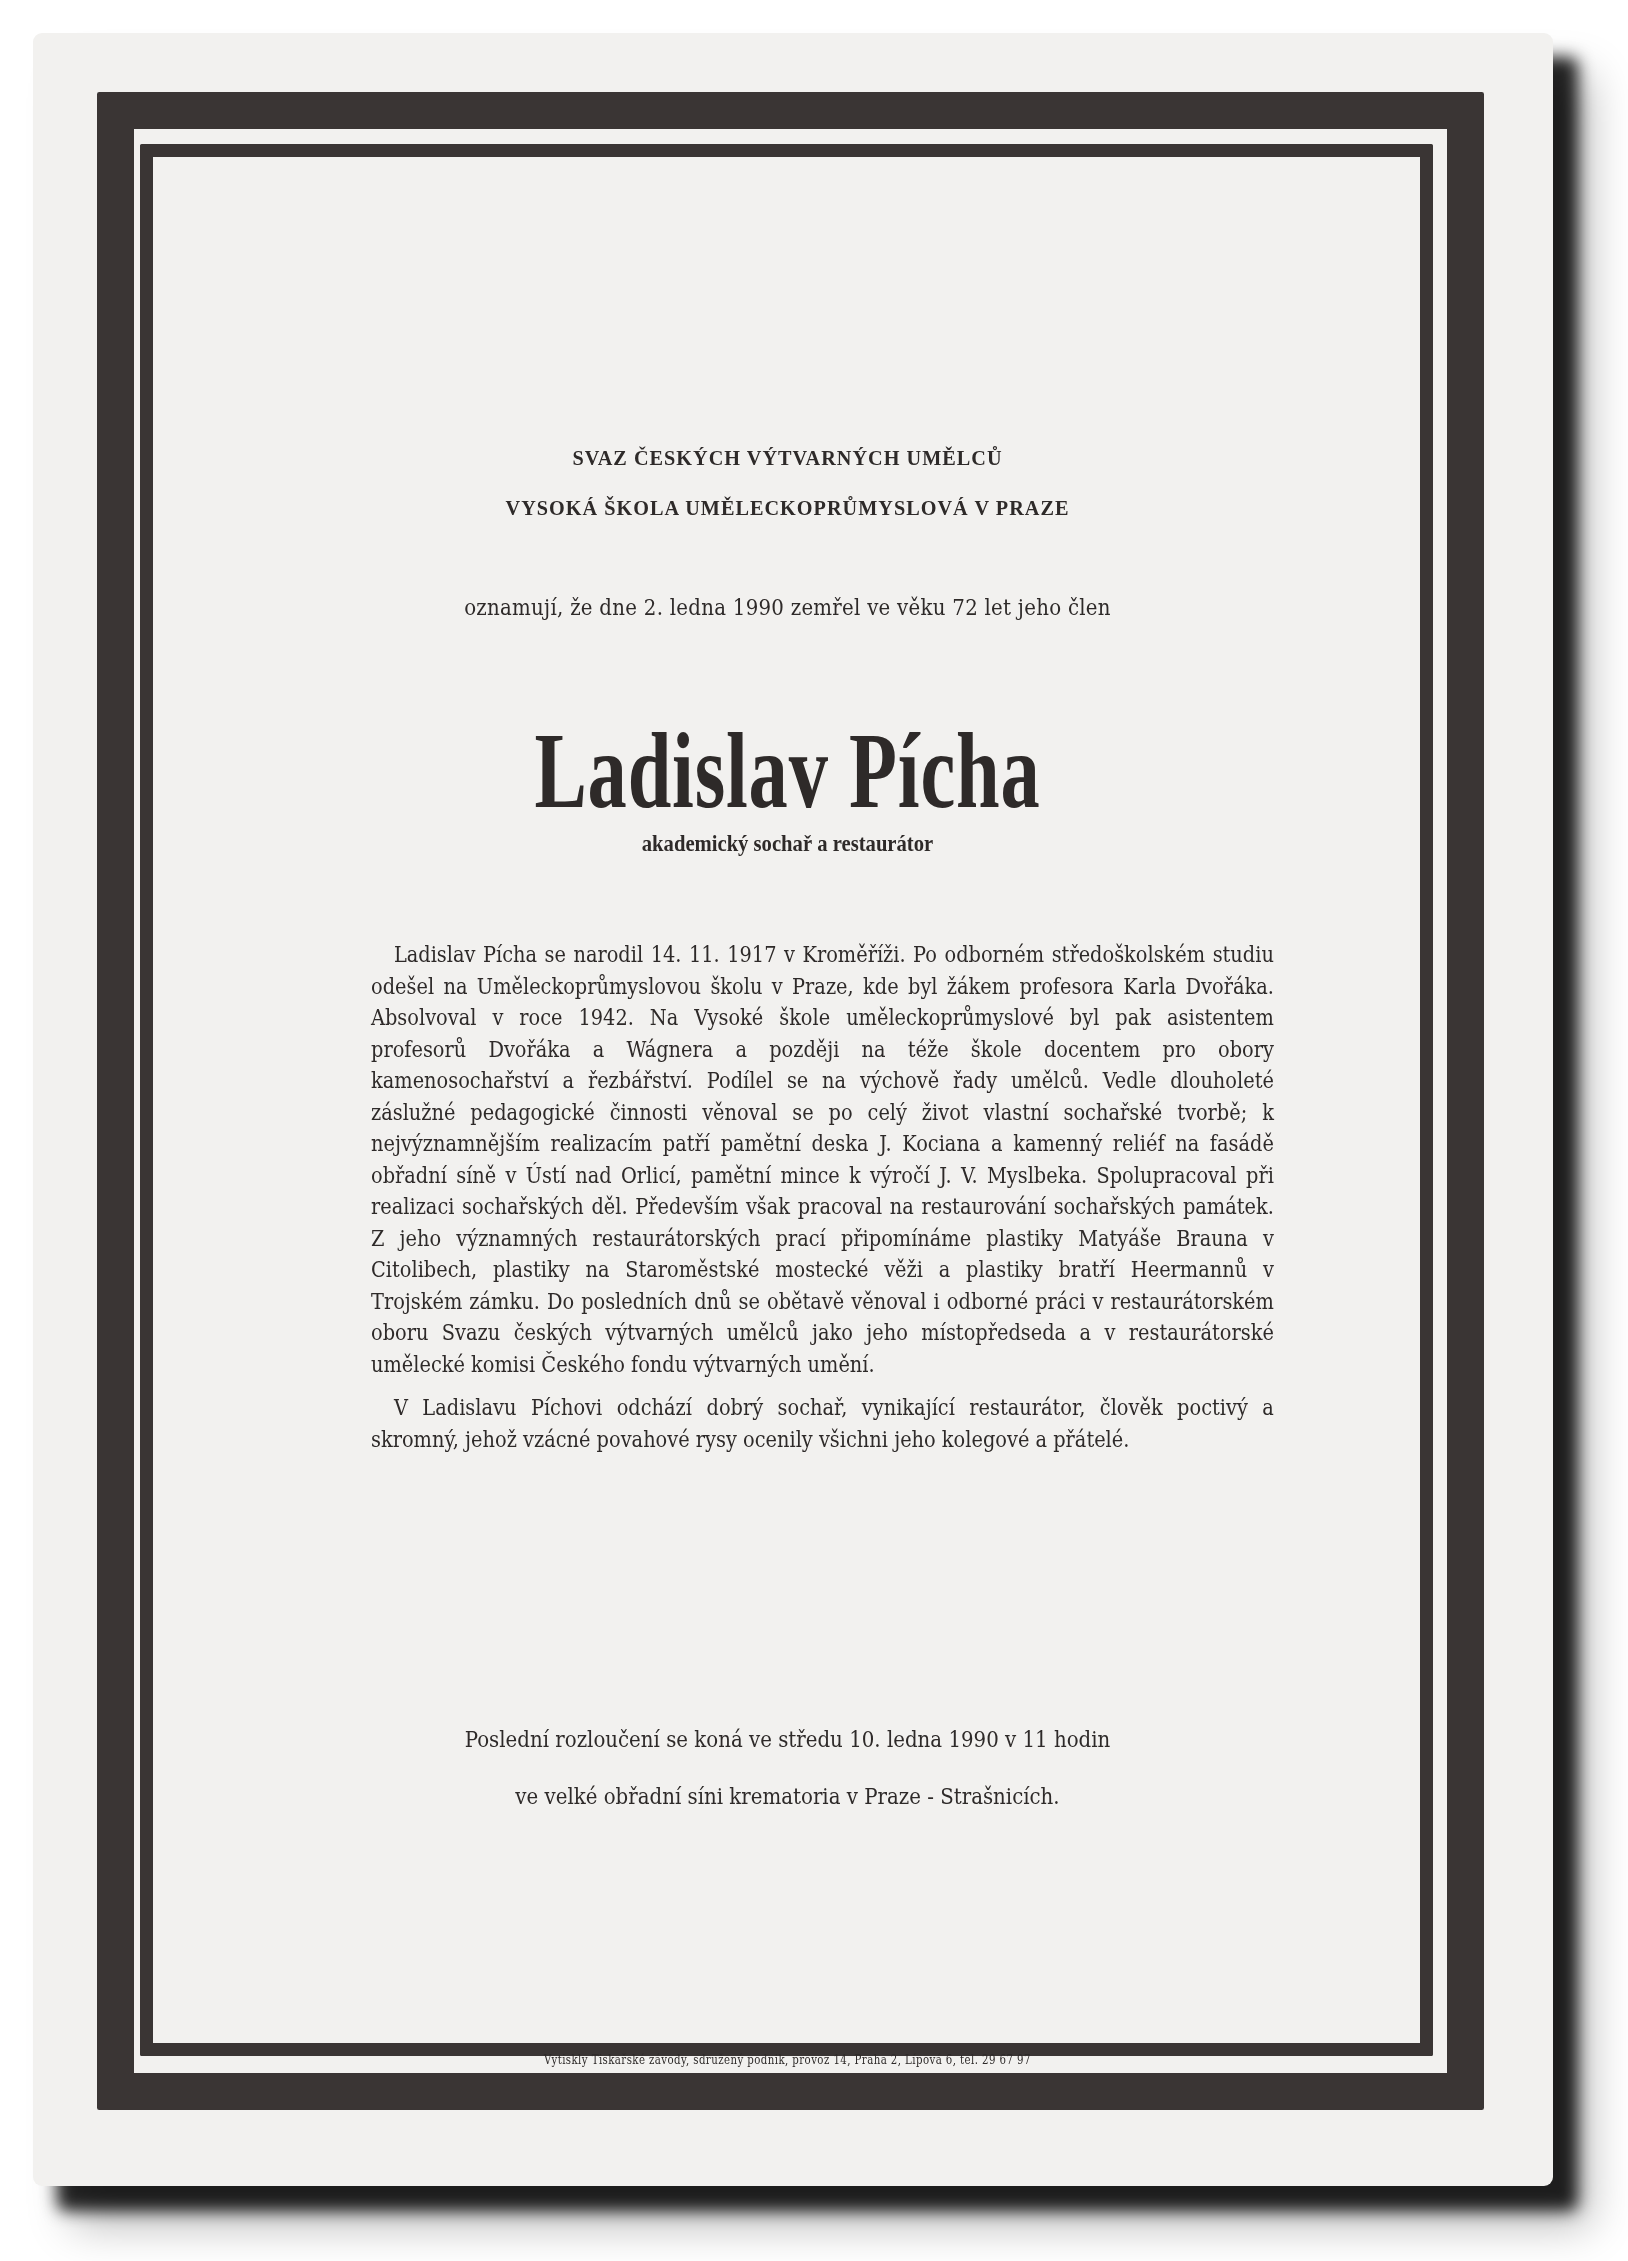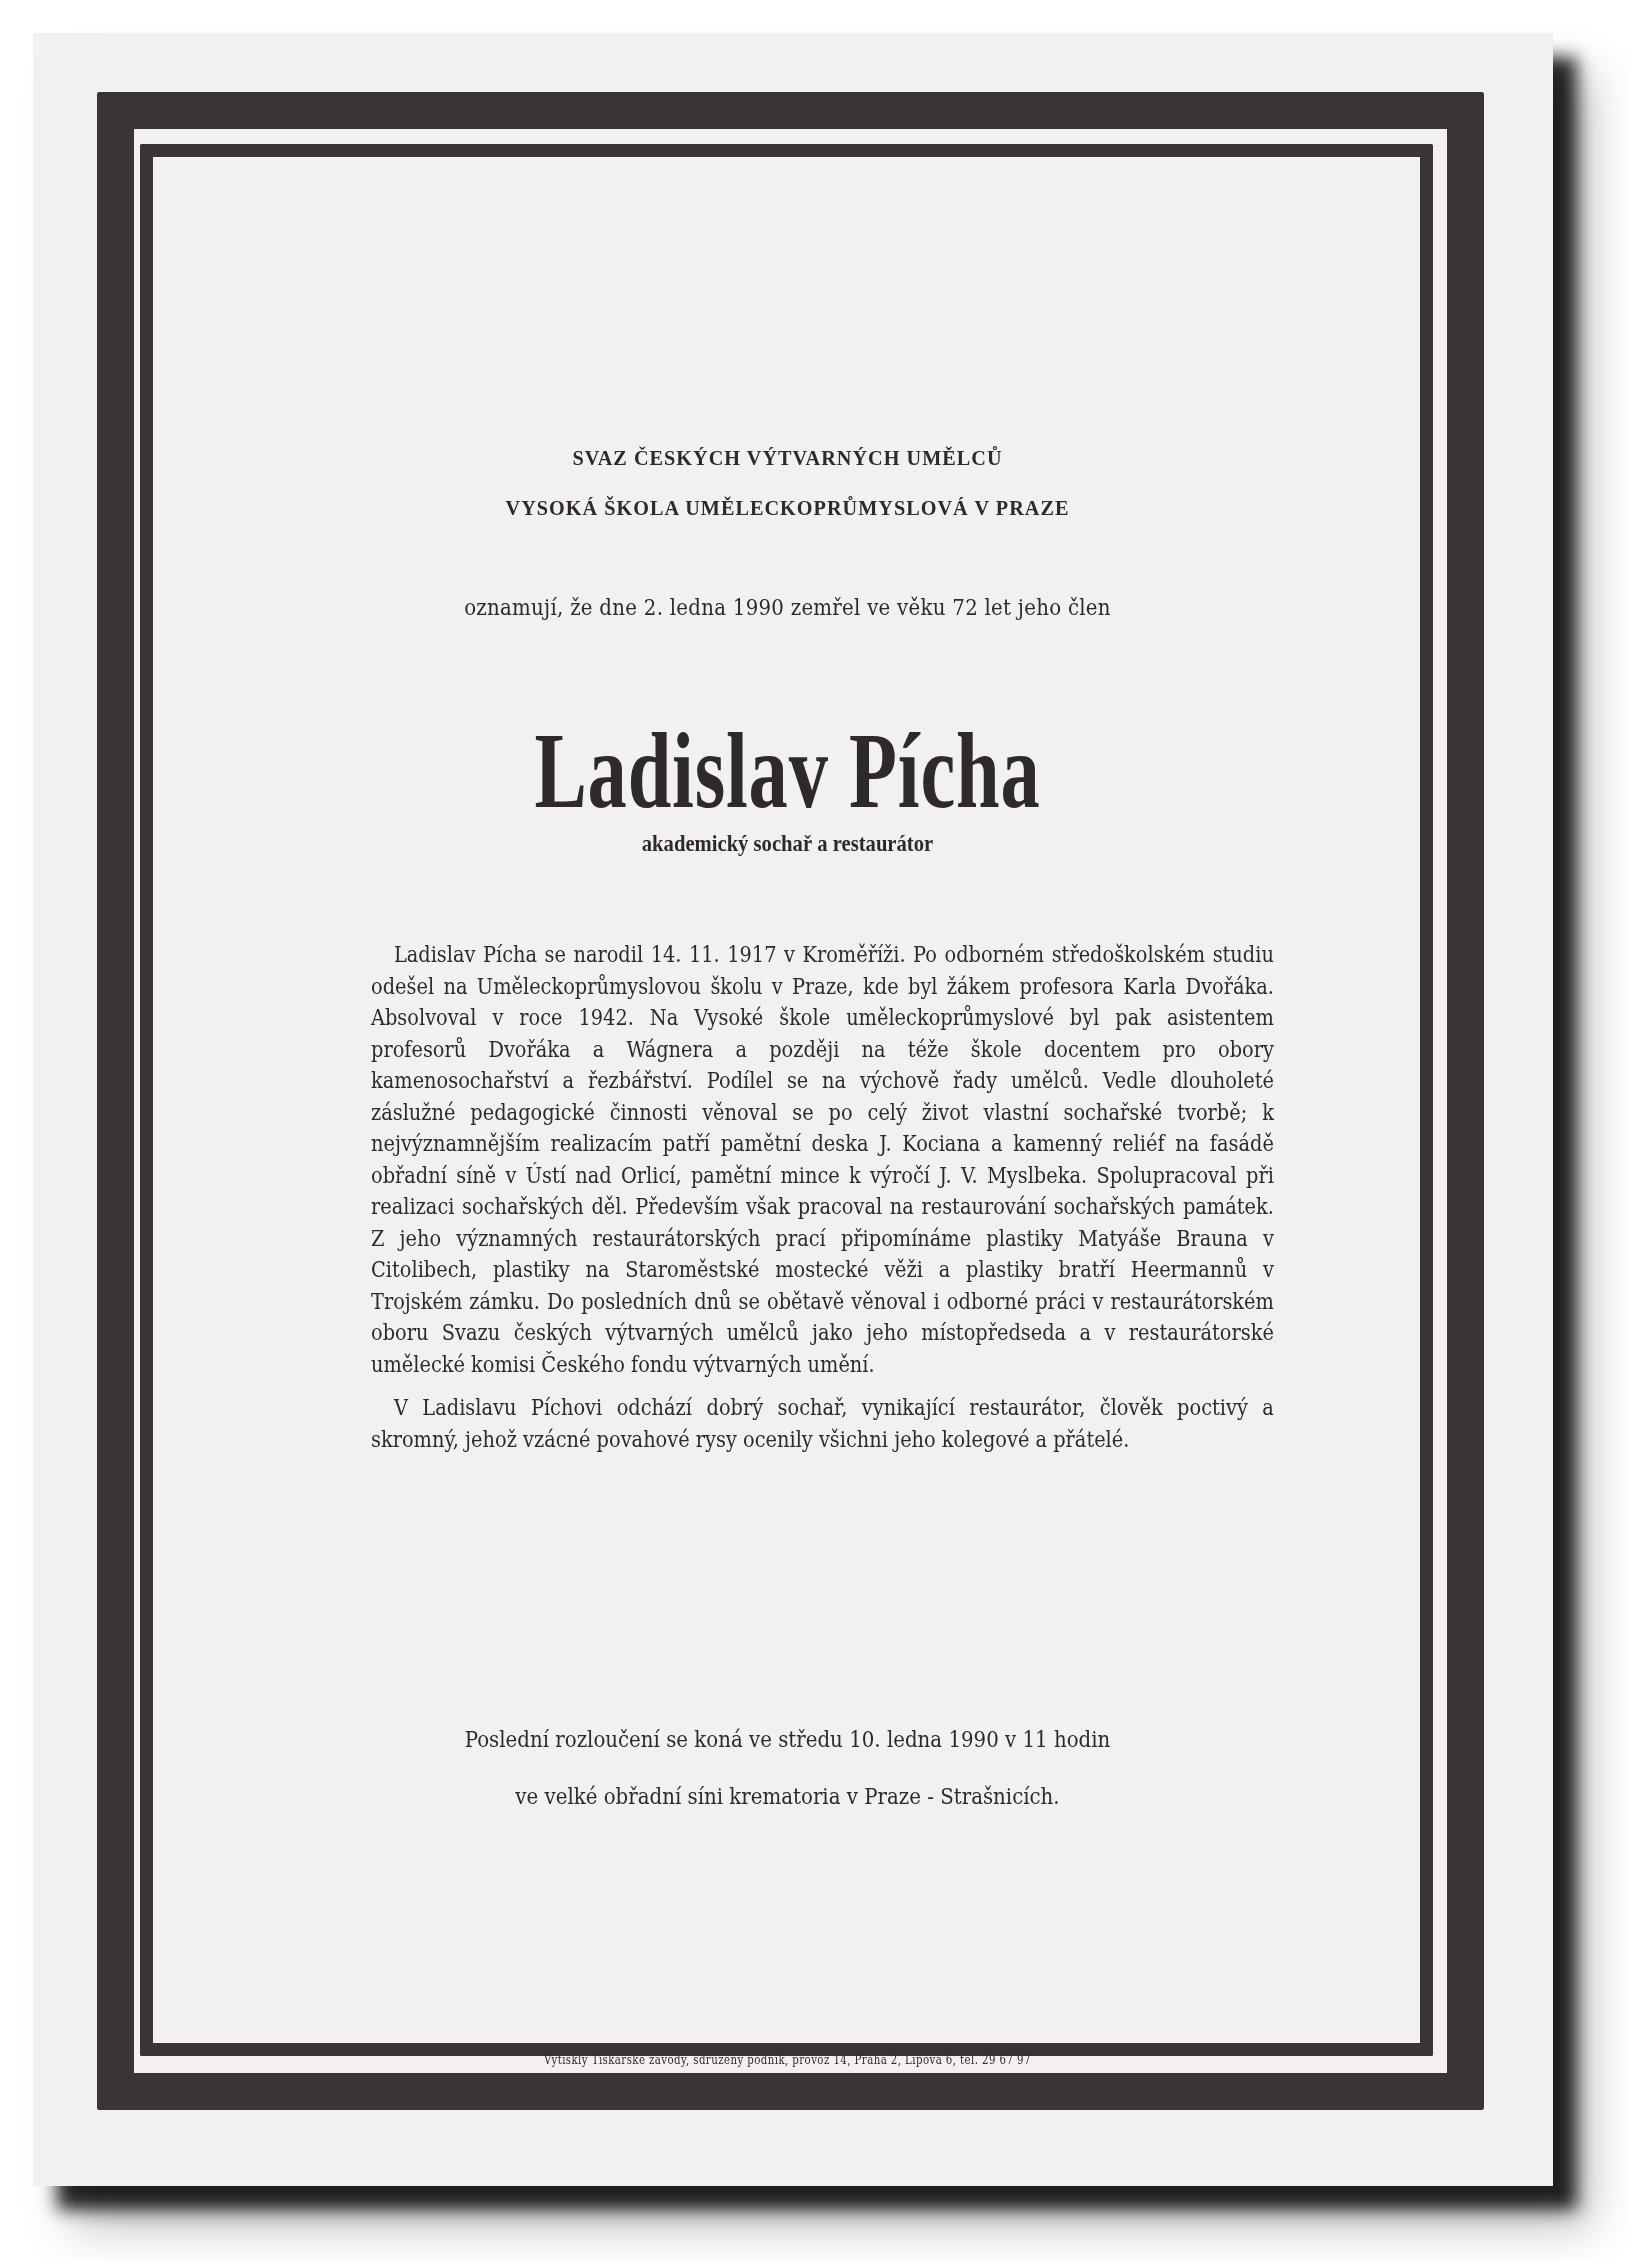--- a/index.html
+++ b/index.html
@@ -8,21 +8,21 @@
       background: #ffffff;
       position: relative;
       overflow: hidden;
       font-family: "DejaVu Serif", serif;
     }
     .paper {
       position: absolute;
       left: 33px; top: 33px;
       width: 1520px; height: 2153px;
       background: #f2f1ef;
-      border-radius: 0;
+      border-radius: 9px;
       box-shadow: 24.4px 24.4px 16.3px rgba(0,0,0,0.85), 38px 41px 43px rgba(0,0,0,0.25);
     }
     .border-outer {
       position: absolute;
       left: 64px; top: 59px;
       width: 1387px; height: 2018px;
       border: 37px solid #3a3534;
       box-sizing: border-box;
       border-radius: 2.2px;
     }

